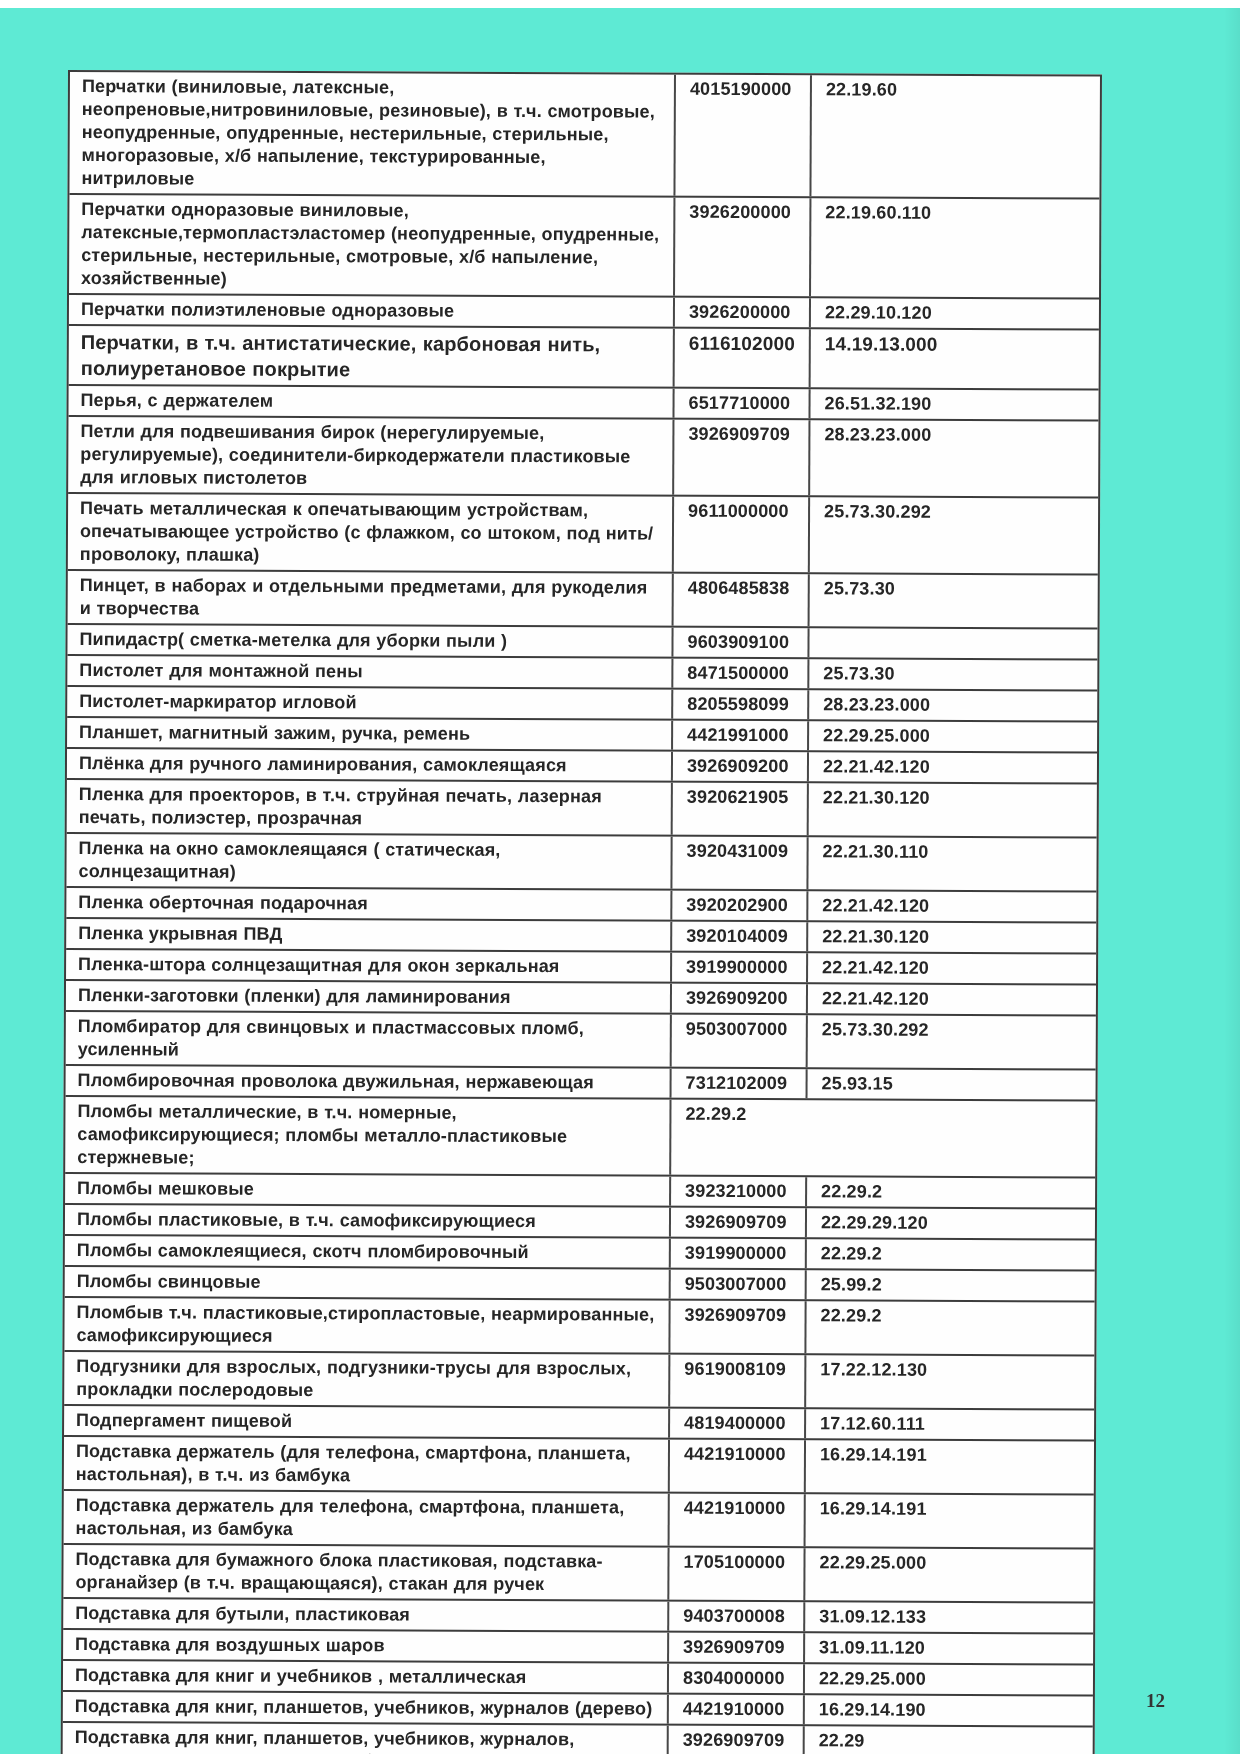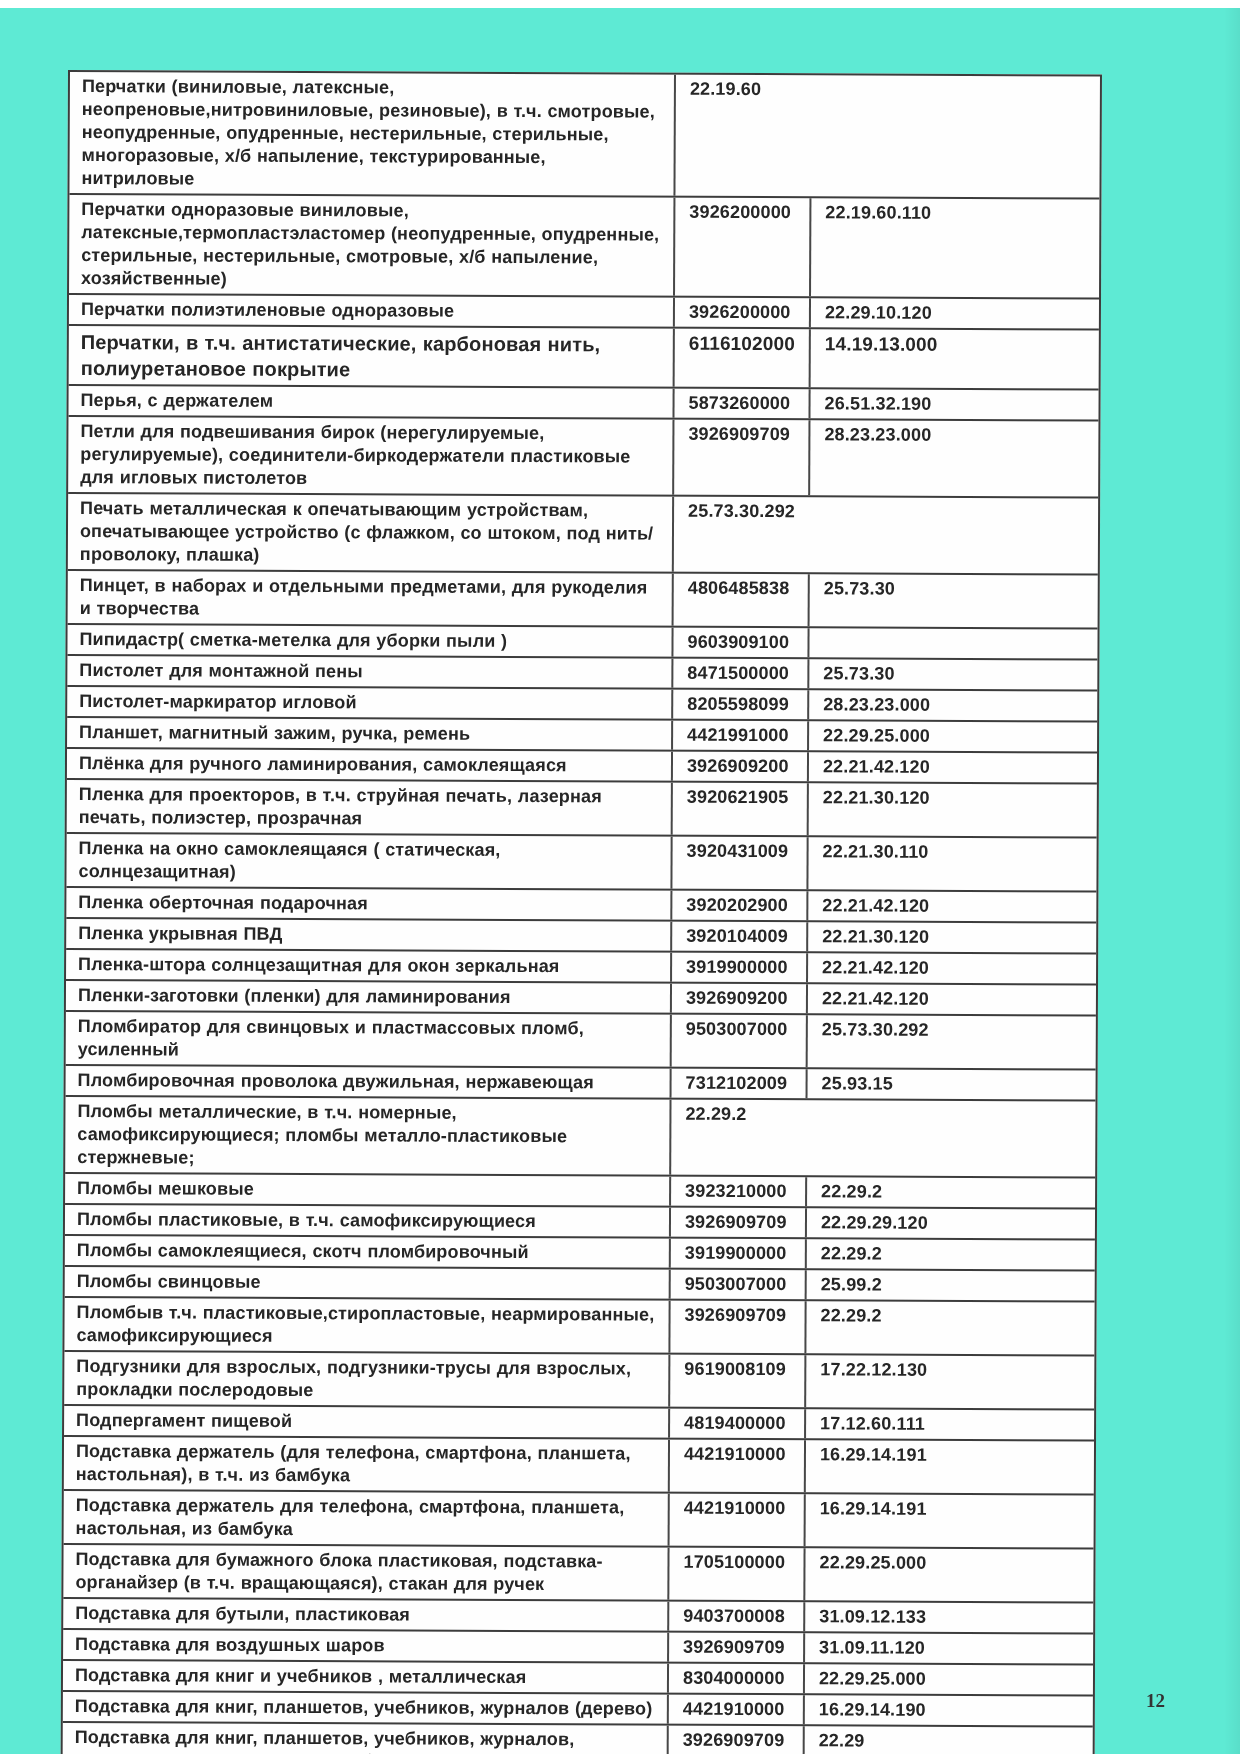--- a/index.html
+++ b/index.html
@@ -60,49 +60,51 @@
   }
 </style>
 </head>
 <body>
 
 <div class="page">
 
   <div class="doc-table" id="doc-table">
       <div class="row">
     <div class="cell desc">Перчатки (виниловые, латексные, неопреновые,нитровиниловые, резиновые), в т.ч. смотровые, неопудренные, опудренные, нестерильные, стерильные, многоразовые, х/б напыление, текстурированные, нитриловые</div>
+    <div class="cell code1">4015190000</div>
     <div class="cell code2">22.19.60</div>
   </div>
       <div class="row">
     <div class="cell desc">Перчатки одноразовые виниловые,  латексные,термопластэластомер (неопудренные, опудренные, стерильные, нестерильные, смотровые, х/б напыление, хозяйственные)</div>
     <div class="cell code1">3926200000</div>
     <div class="cell code2">22.19.60.110</div>
   </div>
       <div class="row">
     <div class="cell desc">Перчатки полиэтиленовые одноразовые</div>
     <div class="cell code1">3926200000</div>
     <div class="cell code2">22.29.10.120</div>
   </div>
       <div class="row">
     <div class="cell desc">Перчатки, в т.ч. антистатические, карбоновая нить, полиуретановое покрытие</div>
     <div class="cell code1">6116102000</div>
     <div class="cell code2">14.19.13.000</div>
   </div>
       <div class="row">
     <div class="cell desc">Перья,  с держателем</div>
-    <div class="cell code1">5873260000</div>
+    <div class="cell code1">6517710000</div>
     <div class="cell code2">26.51.32.190</div>
   </div>
       <div class="row">
     <div class="cell desc">Петли для подвешивания бирок (нерегулируемые, регулируемые), соединители-биркодержатели пластиковые для игловых пистолетов</div>
     <div class="cell code1">3926909709</div>
     <div class="cell code2">28.23.23.000</div>
   </div>
       <div class="row">
     <div class="cell desc">Печать металлическая к опечатывающим устройствам, опечатывающее устройство (с флажком, со штоком, под нить/проволоку, плашка)</div>
+    <div class="cell code1">9611000000</div>
     <div class="cell code2">25.73.30.292</div>
   </div>
       <div class="row">
     <div class="cell desc">Пинцет, в наборах и отдельными предметами, для рукоделия и творчества</div>
     <div class="cell code1">4806485838</div>
     <div class="cell code2">25.73.30</div>
   </div>
       <div class="row">
     <div class="cell desc">Пипидастр( сметка-метелка для уборки пыли )</div>
     <div class="cell code1">9603909100</div>

